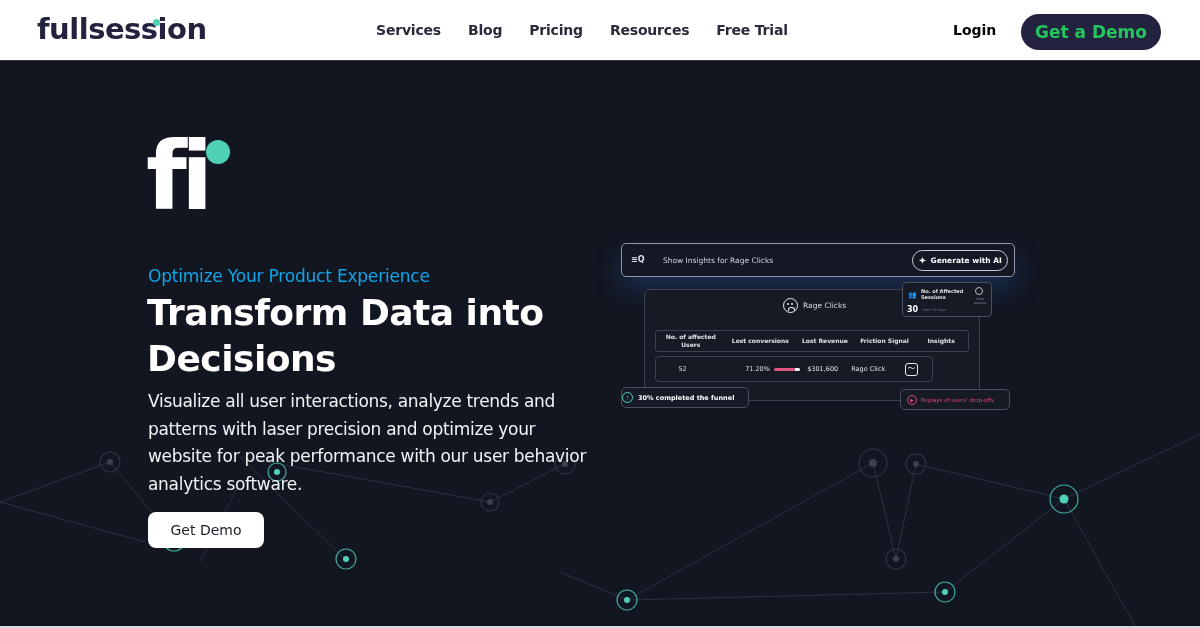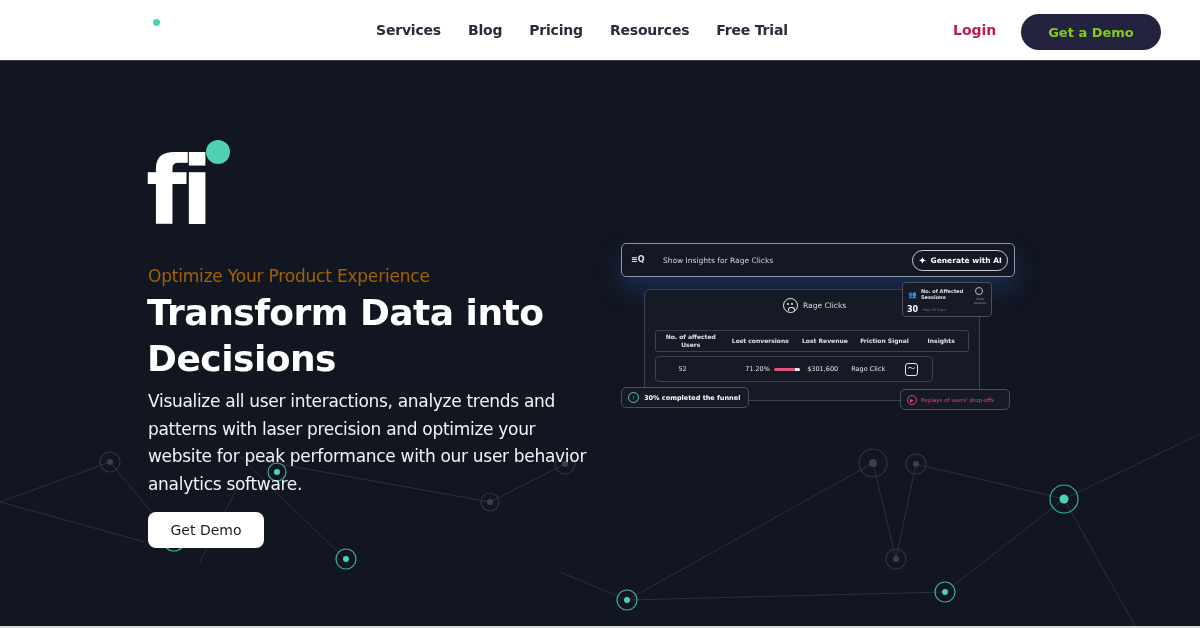--- a/index.html
+++ b/index.html
@@ -5,34 +5,34 @@
   * { box-sizing: border-box; margin: 0; padding: 0; }
   html, body { width: 1200px; height: 628px; overflow: hidden; }
   body { font-family: "Liberation Sans", sans-serif; background: #121621; position: relative; }
 
   
   .header { position: absolute; left: 0; top: 0; width: 1200px; height: 61px; background: #ffffff; border-bottom: 1px solid #3a3d47; display: flex; align-items: center; }
   .logo { position: absolute; left: 37px; top: 12px; font-family: "DejaVu Sans", sans-serif; font-weight: bold; font-size: 29px; color: #24233f; letter-spacing: -0.5px; }
   .logo-dot { position: absolute; left: 153px; top: 19px; width: 7px; height: 7px; border-radius: 50%; background: #4fd1b5; }
   .nav { position: absolute; left: 376px; top: 22px; display: flex; gap: 0; }
   .nav a { font-family: "DejaVu Sans", sans-serif; font-weight: bold; font-size: 14px; color: #2a2b3a; text-decoration: none; margin-right: 27px; letter-spacing: -0.2px; }
-  .login { position: absolute; left: 953px; top: 22px; font-family: "DejaVu Sans", sans-serif; font-size: 14px; font-weight: bold; color: #be185d; text-decoration: none; }
-  .demo-btn { position: absolute; left: 1021px; top: 14px; width: 140px; height: 36px; border-radius: 18px; background: #24233f; color: #84cc16; font-family: "DejaVu Sans", sans-serif; font-weight: bold; font-size: 13px; display: flex; align-items: center; justify-content: center; border: none; }
+  .login { position: absolute; left: 953px; top: 22px; font-family: "DejaVu Sans", sans-serif; font-size: 14px; font-weight: bold; color: #000000; text-decoration: none; }
+  .demo-btn { position: absolute; left: 1021px; top: 14px; width: 140px; height: 36px; border-radius: 18px; background: #24233f; color: #22c55e; font-family: "DejaVu Sans", sans-serif; font-weight: bold; font-size: 17px; display: flex; align-items: center; justify-content: center; border: none; }
 
   
   .hero { position: absolute; left: 0; top: 62px; width: 1200px; height: 564px; background: #121621; overflow: hidden; }
   .bottom-strip { position: absolute; left: 0; top: 626px; width: 1200px; height: 2px; background: #d9dadf; }
 
   .network { position: absolute; left: 0; top: 0; width: 1200px; height: 564px; }
 
   .fi-logo { position: absolute; left: 146px; top: 78px; width: 100px; height: 100px; }
-  .fi-text { position: absolute; left: 0; top: -10px; font-family: "DejaVu Sans", sans-serif; font-weight: bold; font-size: 94px; color: #ffffff; letter-spacing: -6px; line-height: 1; margin-top: 15px; }
+  .fi-text { position: absolute; left: 0; top: -10px; font-family: "DejaVu Sans", sans-serif; font-weight: bold; font-size: 94px; color: #ffffff; letter-spacing: -6px; line-height: 1; }
   .fi-dot { position: absolute; left: 60px; top: 0px; width: 24px; height: 24px; border-radius: 50%; background: #4fd1b5; }
 
-  .kicker { position: absolute; left: 148px; top: 204px; font-family: "DejaVu Sans", sans-serif; font-size: 17px; color: #a16207; letter-spacing: -0.2px; }
+  .kicker { position: absolute; left: 148px; top: 204px; font-family: "DejaVu Sans", sans-serif; font-size: 17px; color: #0ea5e9; letter-spacing: -0.2px; }
   .title { position: absolute; left: 147px; top: 228px; width: 440px; font-family: "DejaVu Sans", sans-serif; font-weight: bold; font-size: 36px; line-height: 46px; color: #ffffff; letter-spacing: -0.5px; }
   .desc { position: absolute; left: 148px; top: 326px; width: 440px; font-family: "DejaVu Sans", sans-serif; font-size: 17px; line-height: 27.5px; color: #f2f3f5; letter-spacing: -0.3px; }
   .get-demo { position: absolute; left: 148px; top: 450px; width: 116px; height: 36px; border-radius: 8px; background: #ffffff; color: #1c1d28; font-family: "DejaVu Sans", sans-serif; font-size: 14px; display: flex; align-items: center; justify-content: center; border: none; }
 
   
   .insight-bar { position: absolute; left: 621px; top: 181px; width: 394px; height: 34px; border: 1px solid #8f96a8; border-radius: 5px; background: #141824; box-shadow: 0 12px 24px rgba(40,90,170,0.35); display: flex; align-items: center; }
   .insight-icon { margin-left: 9px; width: 12px; height: 10px; color: #dfe3ea; font-size: 8px; font-weight: bold; font-family: "DejaVu Sans", sans-serif; line-height: 10px; }
   .insight-label { margin-left: 20px; font-family: "DejaVu Sans", sans-serif; font-size: 7.5px; color: #cfd4de; }
   .gen-ai { position: absolute; right: 6px; top: 6px; width: 96px; height: 21px; border: 1px solid #c9cdd6; border-radius: 11px; display: flex; align-items: center; justify-content: center; gap: 4px; font-family: "DejaVu Sans", sans-serif; font-size: 7.5px; font-weight: bold; color: #ffffff; background: #141824; }
   .gen-ai .spark { font-size: 10px; color: #ffffff; }
@@ -53,32 +53,33 @@
   .insights-icon { display: inline-block; width: 13px; height: 13px; border: 1.3px solid #e8eaf0; border-radius: 3px; font-size: 8px; line-height: 10px; color: #e8eaf0; text-align: center; }
 
   .sessions { position: absolute; left: 902px; top: 220px; width: 90px; height: 35px; border: 1px solid #4a4f60; border-radius: 4px; background: #151a25; }
   .sess-icon { position: absolute; left: 5px; top: 8px; font-size: 7px; color: #cfd4de; }
   .sess-label { position: absolute; left: 18px; top: 6px; width: 46px; font-family: "DejaVu Sans", sans-serif; font-size: 5px; font-weight: bold; line-height: 5.5px; color: #dde1e8; }
   .sess-play { position: absolute; left: 72px; top: 4px; width: 8px; height: 8px; border: 1px solid #b8bdc8; border-radius: 50%; }
   .sess-mini { position: absolute; left: 68px; top: 14px; font-family: "DejaVu Sans", sans-serif; font-size: 3px; color: #8a90a0; width: 18px; text-align: center; }
   .sess-num { position: absolute; left: 4px; top: 22px; font-family: "DejaVu Sans", sans-serif; font-size: 8px; font-weight: bold; color: #ffffff; }
   .sess-sub { position: absolute; left: 20px; top: 25px; font-family: "DejaVu Sans", sans-serif; font-size: 3.5px; color: #6d7384; }
 
-  .funnel { position: absolute; left: 621px; top: 325px; width: 128px; height: 21px; border: 1px solid #4a4f60; border-radius: 5px; background: #151a25; display: flex; align-items: center; gap: 5px; padding-left: 6px; }
+  .funnel { position: absolute; left: 621px; top: 325px; width: 128px; height: 21px; border: 1px solid #4a4f60; border-radius: 5px; background: #151a25; display: flex; align-items: center; gap: 5px; }
   .funnel-icon { width: 11px; height: 11px; border: 1.2px solid #4fd1b5; border-radius: 50%; color: #4fd1b5; font-size: 7px; line-height: 9px; text-align: center; font-weight: bold; }
   .funnel-label { font-family: "DejaVu Sans", sans-serif; font-size: 6.5px; font-weight: bold; color: #ffffff; }
 
   .replays { position: absolute; left: 900px; top: 327px; width: 110px; height: 21px; border: 1px solid #4a4f60; border-radius: 5px; background: #151a25; display: flex; align-items: center; gap: 4px; padding-left: 6px; }
   .replay-icon { width: 10px; height: 10px; border: 1.2px solid #d9477a; border-radius: 50%; color: #d9477a; font-size: 5px; line-height: 8px; text-align: center; }
   .replay-label { font-family: "DejaVu Sans", sans-serif; font-size: 5.5px; color: #d9477a; }
 </style>
 </head>
 <body>
 
 <header class="header">
+  <a class="logo">fullsession</a>
   <span class="logo-dot"></span>
   <nav class="nav">
     <a>Services</a>
     <a>Blog</a>
     <a>Pricing</a>
     <a>Resources</a>
     <a>Free Trial</a>
   </nav>
   <a class="login">Login</a>
   <button class="demo-btn">Get a Demo</button>

